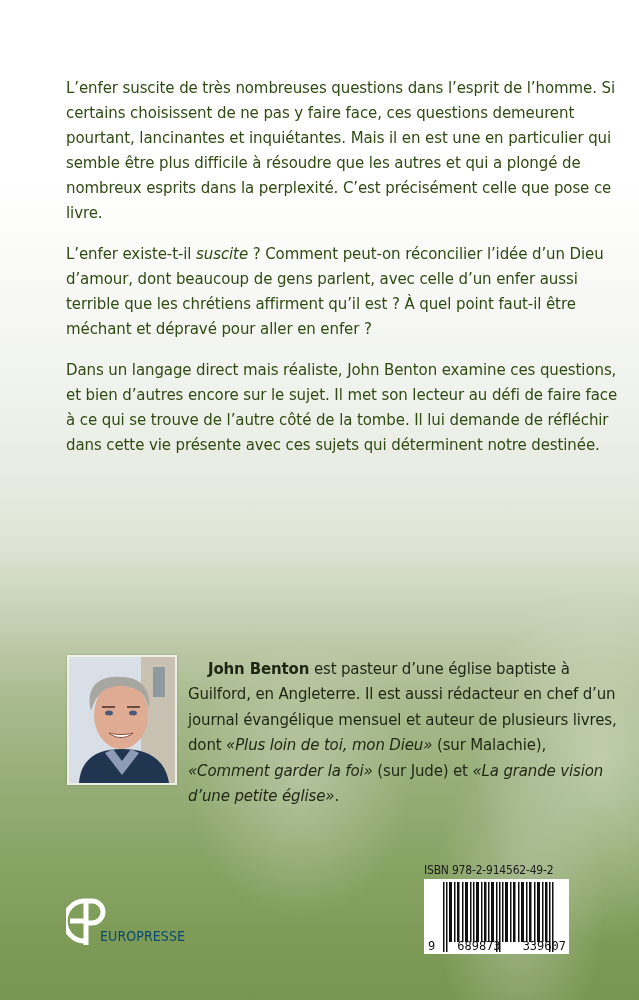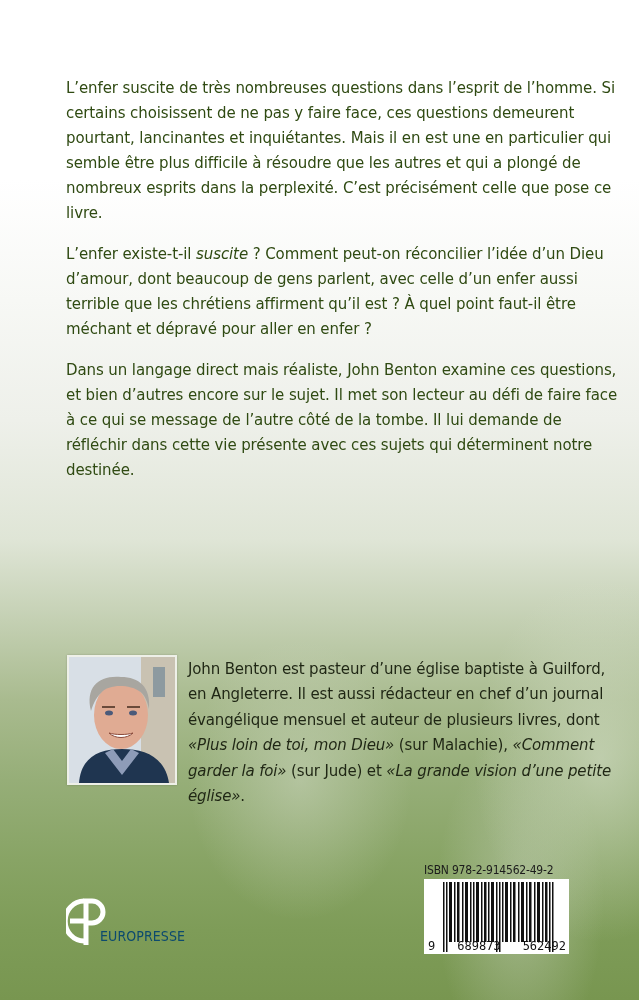--- a/index.html
+++ b/index.html
@@ -40,21 +40,21 @@
     position: absolute; left: 67px; top: 655px; width: 106px; height: 126px;
     border: 2px solid #eef0e8;
     box-shadow: 0 0 2px rgba(0,0,0,0.2);
     overflow: hidden;
     background: linear-gradient(#dfe4ea, #cfd6d8);
   }
   .author-bio {
     position: absolute; left: 188px; top: 657px; width: 440px;
     color: #1f2614; font-size: 15px; line-height: 25.4px; letter-spacing: -0.15px;
   }
-  .author-bio b { font-weight: normal; }
+  .author-bio b { font-weight: bold; margin-left: 20px; }
   .author-bio em { }
   .isbn-label {
     position: absolute; left: 424px; top: 863px;
     font-family: "DejaVu Sans Condensed", "DejaVu Sans", sans-serif;
     font-size: 12px; color: #1b1b1b; letter-spacing: -0.2px; text-align: center;
   }
   .barcode {
     position: absolute; left: 424px; top: 879px; width: 145px; height: 75px;
     background: #ffffff;
   }
@@ -75,21 +75,21 @@
   }
 </style>
 </head>
 <body>
 
 <div class="bg"></div>
 
 <div class="text-block p1">
   <p class="para">L’enfer suscite de très nombreuses questions dans l’esprit de l’homme. Si certains choisissent de ne pas y faire face, ces questions demeurent pourtant, lancinantes et inquiétantes. Mais il en est une en particulier qui semble être plus difficile à résoudre que les autres et qui a plongé de nombreux esprits dans la perplexité. C’est précisément celle que pose ce livre.</p>
   <p class="para"><span>L’enfer existe-t-il </span><em>suscite</em><span> ? Comment peut-on réconcilier l’idée d’un Dieu d’amour, dont beaucoup de gens parlent, avec celle d’un enfer aussi terrible que les chrétiens affirment qu’il est ? À quel point faut-il être méchant et dépravé pour aller en enfer ?</span></p>
-  <p class="para">Dans un langage direct mais réaliste, John Benton examine ces questions, et bien d’autres encore sur le sujet. Il met son lecteur au défi de faire face à ce qui se message de l’autre côté de la tombe. Il lui demande de réfléchir dans cette vie présente avec ces sujets qui déterminent notre destinée.</p>
+  <p class="para">Dans un langage direct mais réaliste, John Benton examine ces questions, et bien d’autres encore sur le sujet. Il met son lecteur au défi de faire face à ce qui se trouve de l’autre côté de la tombe. Il lui demande de réfléchir dans cette vie présente avec ces sujets qui déterminent notre destinée.</p>
 </div>
 
 <div class="author">
   <svg width="106" height="126" viewBox="0 0 106 126">
     <rect width="106" height="126" fill="#d8dfe6"></rect>
     <rect x="72" y="0" width="34" height="126" fill="#c9c2b2"></rect>
     <rect x="84" y="10" width="12" height="30" fill="#8d9aa0"></rect>
     <path d="M10 126 C12 100 30 92 53 92 C76 92 96 100 100 126 Z" fill="#1f3550"></path>
     <path d="M36 96 L53 118 L70 96 L62 92 L53 104 L44 92 Z" fill="#8e9cb8"></path>
     <ellipse cx="52" cy="58" rx="27" ry="34" fill="#e0ab93"></ellipse>
@@ -136,21 +136,21 @@
         <rect x="113" y="3" width="3" height="60"></rect>
       <rect x="118" y="3" width="1.5" height="60"></rect>
         <rect x="121" y="3" width="2.5" height="60"></rect>
       <rect x="125" y="3" width="1.5" height="70"></rect>
         <rect x="128" y="3" width="1.5" height="70"></rect>
     </g>
   </svg>
   <div class="barcode-digits">
     <span>9</span>
     <span>689873</span>
-    <span>562492</span>
+    <span>339607</span>
   </div>
 </div>
 
 <div class="logo">
   <svg width="40" height="52" viewBox="0 0 40 52" style="position:absolute;left:0;top:0">
     <path d="M18 6 A16 17 0 1 0 18 46" fill="none" stroke="#ffffff" stroke-width="5"></path>
     <path d="M4 26 L20 26" stroke="#ffffff" stroke-width="5"></path>
     <path d="M20 50 L20 6 L26 6 A11 11 0 0 1 26 28 L20 28" fill="none" stroke="#ffffff" stroke-width="5"></path>
   </svg>
   <span class="logo-text">EUROPRESSE</span>

